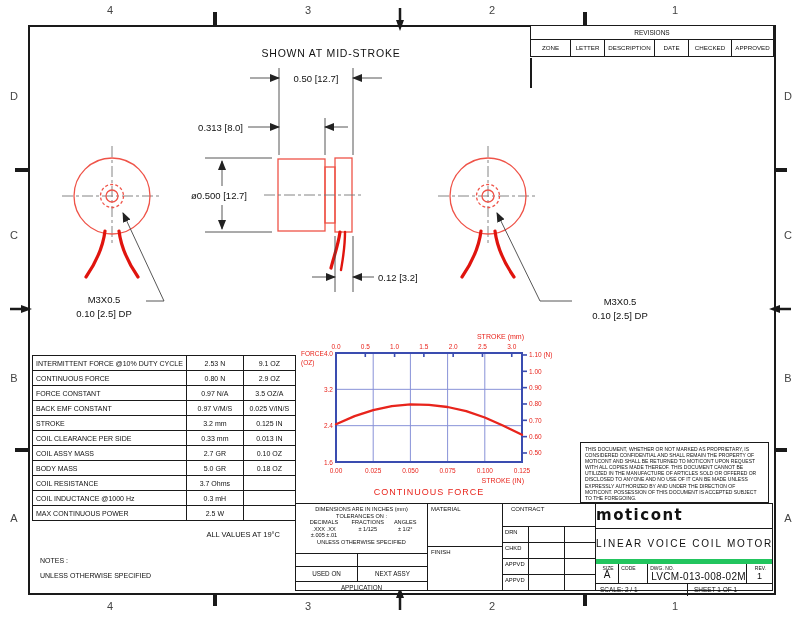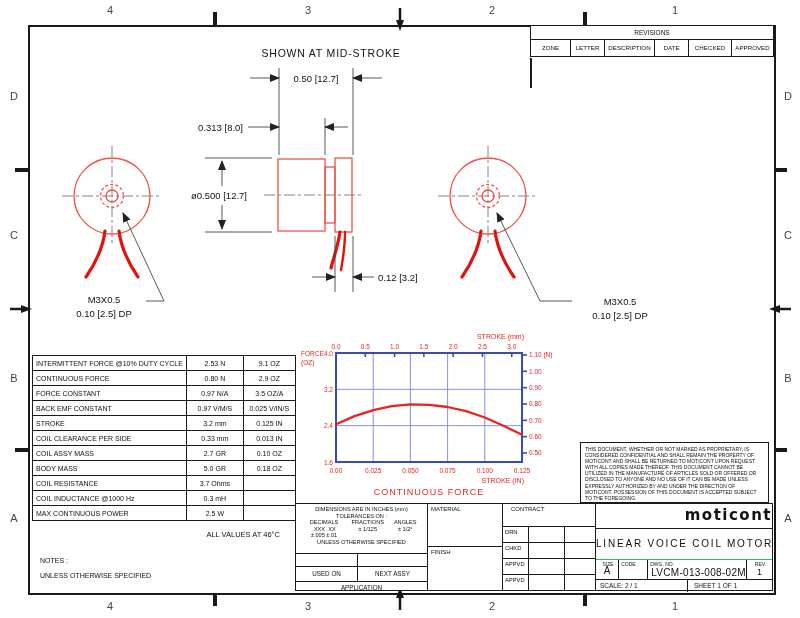--- a/index.html
+++ b/index.html
@@ -46,22 +46,22 @@
   #matcell{height:43px;border-bottom:1px solid #1a1a1a;font-size:6px;padding:2px 3px;box-sizing:border-box;}
   #fincell{font-size:6px;padding:2px 3px;}
   #conblk{left:502px;top:503px;width:94px;height:88px;}
   #concell{height:23px;border-bottom:1px solid #1a1a1a;font-size:6px;padding:2px 0 0 8px;box-sizing:border-box;}
   .sig-row{display:flex;height:16px;border-bottom:1px solid #1a1a1a;box-sizing:border-box;}
   .sig-row:last-child{border-bottom:none;}
   .sig-label{width:26px;border-right:1px solid #1a1a1a;font-size:5.8px;padding:2px 0 0 2px;box-sizing:border-box;}
   .sig-mid{width:36px;border-right:1px solid #1a1a1a;box-sizing:border-box;}
   .sig-right{flex:1;}
   #titleblk{left:595px;top:503px;width:178px;height:88px;}
-  #logo-row{height:24px;border-bottom:1px solid #1a1a1a;text-align:right;font-weight:700;font-size:15px;letter-spacing:1.5px;line-height:23px;font-family:"DejaVu Sans",sans-serif;transform-origin:top left;}
-  #title-row{height:30px;border-bottom:1px solid #22c55e;text-align:center;font-size:10px;letter-spacing:1.8px;line-height:30px;white-space:nowrap;}
+  #logo-row{height:24px;border-bottom:1px solid #1a1a1a;text-align:left;font-weight:700;font-size:15px;letter-spacing:1.5px;line-height:23px;font-family:"DejaVu Sans",sans-serif;transform-origin:top left;}
+  #title-row{height:30px;border-bottom:5px solid #22c55e;text-align:center;font-size:10px;letter-spacing:1.8px;line-height:30px;white-space:nowrap;}
   #dwg-row{display:flex;height:20px;border-bottom:1px solid #1a1a1a;box-sizing:border-box;}
   #dwg-row>div{border-right:1px solid #1a1a1a;box-sizing:border-box;}
   #dwg-row>div:last-child{border-right:none;}
   .mini{font-size:5px;display:block;padding:1px 0 0 2px;}
   #size-cell{width:24px;text-align:center;}
   #size-cell b{font-size:10px;line-height:8px;display:block;font-weight:400;}
   #code-cell{width:30px;}
   #dwgno-cell{flex:1;}
   #dwgno-cell span.num{font-size:10px;display:block;padding-left:3px;letter-spacing:0.3px;white-space:nowrap;}
   #rev-cell{width:26px;text-align:center;}
@@ -268,21 +268,21 @@
           <td>0.3 mH</td>
           <td></td>
         </tr>
         <tr>
           <td>MAX CONTINUOUS POWER</td>
           <td>2.5 W</td>
           <td></td>
         </tr>
       </tbody>
   </table>
-  <div class="abs" id="spec-note">ALL VALUES AT 46°C</div>
+  <div class="abs" id="spec-note">ALL VALUES AT 19°C</div>
 
   <svg class="abs" id="stroke-chart" style="left:300px;top:330px" width="260" height="172" viewBox="0 0 260 172">
       <line x1="73.2" y1="23" x2="73.2" y2="132" stroke="#8892d8" stroke-width="1"></line>
       <line x1="110.4" y1="23" x2="110.4" y2="132" stroke="#8892d8" stroke-width="1"></line>
       <line x1="147.6" y1="23" x2="147.6" y2="132" stroke="#8892d8" stroke-width="1"></line>
       <line x1="184.8" y1="23" x2="184.8" y2="132" stroke="#8892d8" stroke-width="1"></line>
       <line x1="36" y1="59.33333333333333" x2="222" y2="59.33333333333333" stroke="#8892d8" stroke-width="1"></line>
       <line x1="36" y1="95.66666666666667" x2="222" y2="95.66666666666667" stroke="#8892d8" stroke-width="1"></line>
       <rect x="36" y="23" width="186" height="109" fill="none" stroke="#3a4cb0" stroke-width="2"></rect>
       <text x="36" y="19" text-anchor="middle" font-family="&quot;Liberation Sans&quot;,sans-serif" font-size="6.5px" fill="#e8241c">0.0</text>

